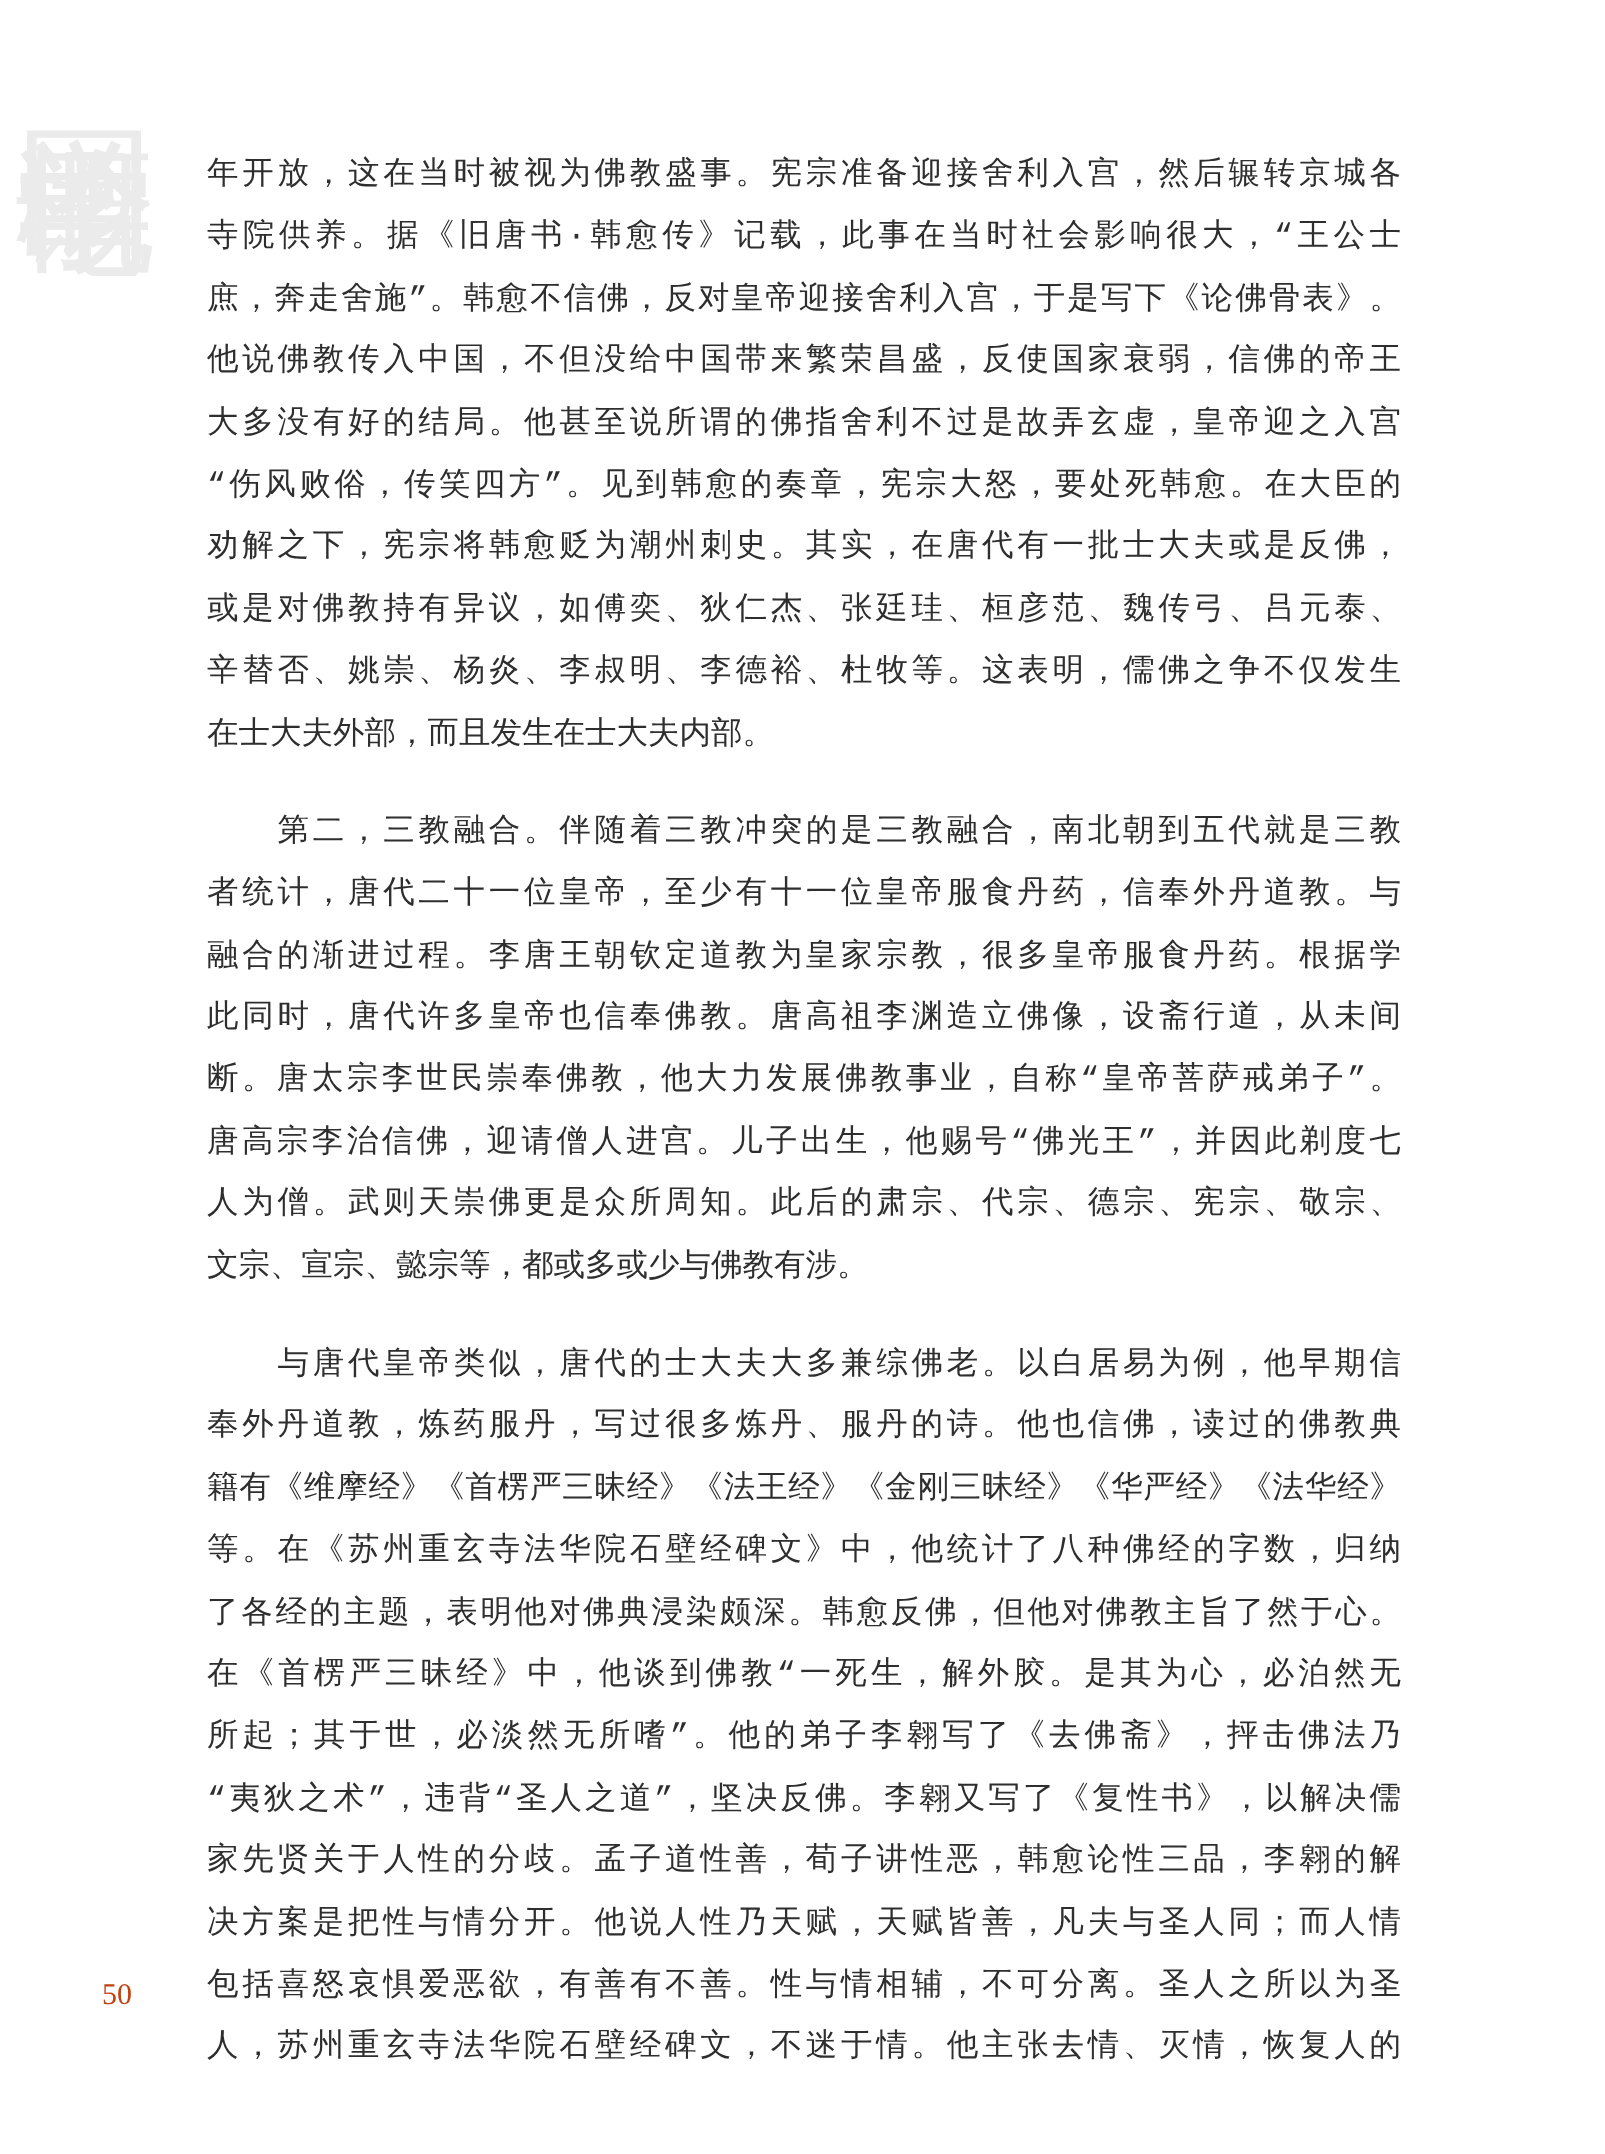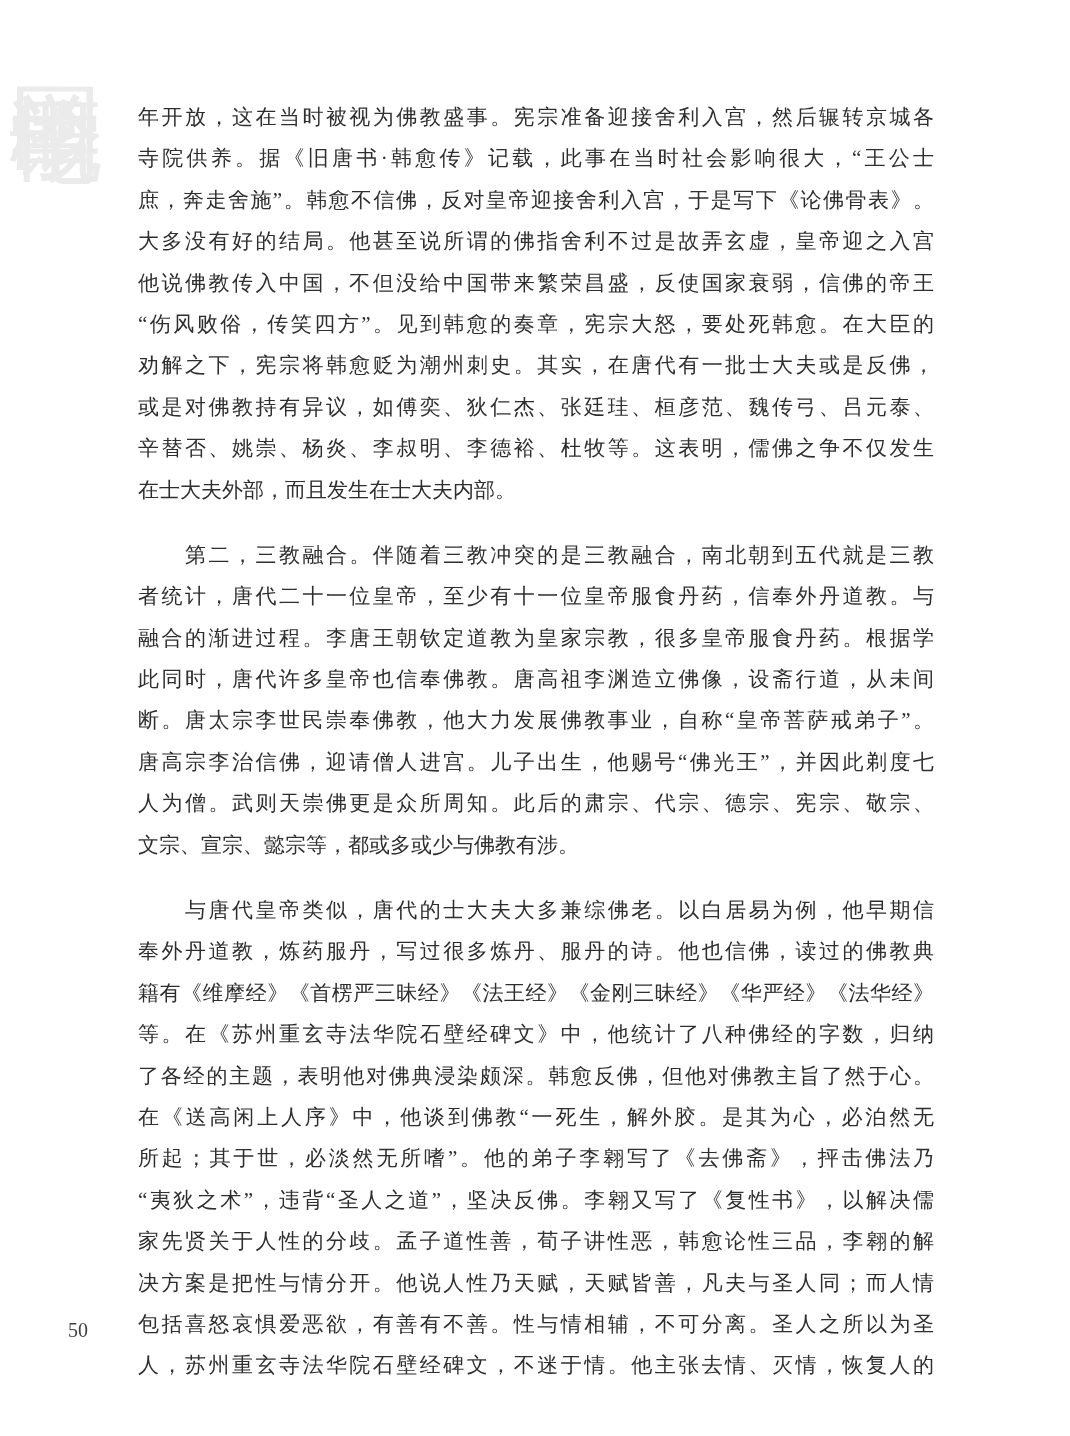--- a/index.html
+++ b/index.html
@@ -26,20 +26,21 @@
     letter-spacing: 3px;
     color: #ebebeb;
     user-select: none;
     font-family: "Liberation Serif", "DejaVu Serif", serif;
   }
   .text-block {
     position: absolute;
     left: 138px;
     top: 97px;
     width: 796px;
+    font-family: Liberation Mono, monospace;
   }
   .paragraph {
     margin: 0;
     padding: 0;
   }
   .line {
     height: 41.4px;
     line-height: 41.4px;
     font-size: 21px;
     text-align: justify;
@@ -56,36 +57,36 @@
     text-align-last: left;
   }
   .page-number {
     position: absolute;
     left: 68px;
     top: 1310px;
     width: 40px;
     height: 41.4px;
     line-height: 41.4px;
     font-size: 20px;
-    color: #404040;
+    color: #c2410c;
     text-align: left;
   }
 </style>
 </head>
 <body>
 
 <div class="watermark">国学概论</div>
 
 <div class="text-block">
     <div class="paragraph">
       <div class="line">年开放，这在当时被视为佛教盛事。宪宗准备迎接舍利入宫，然后辗转京城各</div>
       <div class="line">寺院供养。据《旧唐书·韩愈传》记载，此事在当时社会影响很大，“王公士</div>
       <div class="line">庶，奔走舍施”。韩愈不信佛，反对皇帝迎接舍利入宫，于是写下《论佛骨表》。</div>
+      <div class="line">他说佛教传入中国，不但没给中国带来繁荣昌盛，反使国家衰弱，信佛的帝王</div>
       <div class="line">大多没有好的结局。他甚至说所谓的佛指舍利不过是故弄玄虚，皇帝迎之入宫</div>
-      <div class="line">他说佛教传入中国，不但没给中国带来繁荣昌盛，反使国家衰弱，信佛的帝王</div>
       <div class="line">“伤风败俗，传笑四方”。见到韩愈的奏章，宪宗大怒，要处死韩愈。在大臣的</div>
       <div class="line">劝解之下，宪宗将韩愈贬为潮州刺史。其实，在唐代有一批士大夫或是反佛，</div>
       <div class="line">或是对佛教持有异议，如傅奕、狄仁杰、张廷珪、桓彦范、魏传弓、吕元泰、</div>
       <div class="line">辛替否、姚崇、杨炎、李叔明、李德裕、杜牧等。这表明，儒佛之争不仅发生</div>
       <div class="line flush-left">在士大夫外部，而且发生在士大夫内部。</div>
     </div>
     <div class="paragraph">
       <div class="line indent">第二，三教融合。伴随着三教冲突的是三教融合，南北朝到五代就是三教</div>
       <div class="line">者统计，唐代二十一位皇帝，至少有十一位皇帝服食丹药，信奉外丹道教。与</div>
       <div class="line">融合的渐进过程。李唐王朝钦定道教为皇家宗教，很多皇帝服食丹药。根据学</div>
@@ -94,21 +95,21 @@
       <div class="line">唐高宗李治信佛，迎请僧人进宫。儿子出生，他赐号“佛光王”，并因此剃度七</div>
       <div class="line">人为僧。武则天崇佛更是众所周知。此后的肃宗、代宗、德宗、宪宗、敬宗、</div>
       <div class="line flush-left">文宗、宣宗、懿宗等，都或多或少与佛教有涉。</div>
     </div>
     <div class="paragraph">
       <div class="line indent">与唐代皇帝类似，唐代的士大夫大多兼综佛老。以白居易为例，他早期信</div>
       <div class="line">奉外丹道教，炼药服丹，写过很多炼丹、服丹的诗。他也信佛，读过的佛教典</div>
       <div class="line">籍有《维摩经》《首楞严三昧经》《法王经》《金刚三昧经》《华严经》《法华经》</div>
       <div class="line">等。在《苏州重玄寺法华院石壁经碑文》中，他统计了八种佛经的字数，归纳</div>
       <div class="line">了各经的主题，表明他对佛典浸染颇深。韩愈反佛，但他对佛教主旨了然于心。</div>
-      <div class="line">在《送高闲上人序》中，他谈到佛教“一死生，解外胶。是其为心，必泊然无</div>
+      <div class="line">在《首楞严三昧经》中，他谈到佛教“一死生，解外胶。是其为心，必泊然无</div>
       <div class="line">所起；其于世，必淡然无所嗜”。他的弟子李翱写了《去佛斋》，抨击佛法乃</div>
       <div class="line">“夷狄之术”，违背“圣人之道”，坚决反佛。李翱又写了《复性书》，以解决儒</div>
       <div class="line">家先贤关于人性的分歧。孟子道性善，荀子讲性恶，韩愈论性三品，李翱的解</div>
       <div class="line">决方案是把性与情分开。他说人性乃天赋，天赋皆善，凡夫与圣人同；而人情</div>
       <div class="line">包括喜怒哀惧爱恶欲，有善有不善。性与情相辅，不可分离。圣人之所以为圣</div>
       <div class="line">人，苏州重玄寺法华院石壁经碑文，不迷于情。他主张去情、灭情，恢复人的</div>
     </div>
   </div>
 
 <div class="page-number">50</div>

